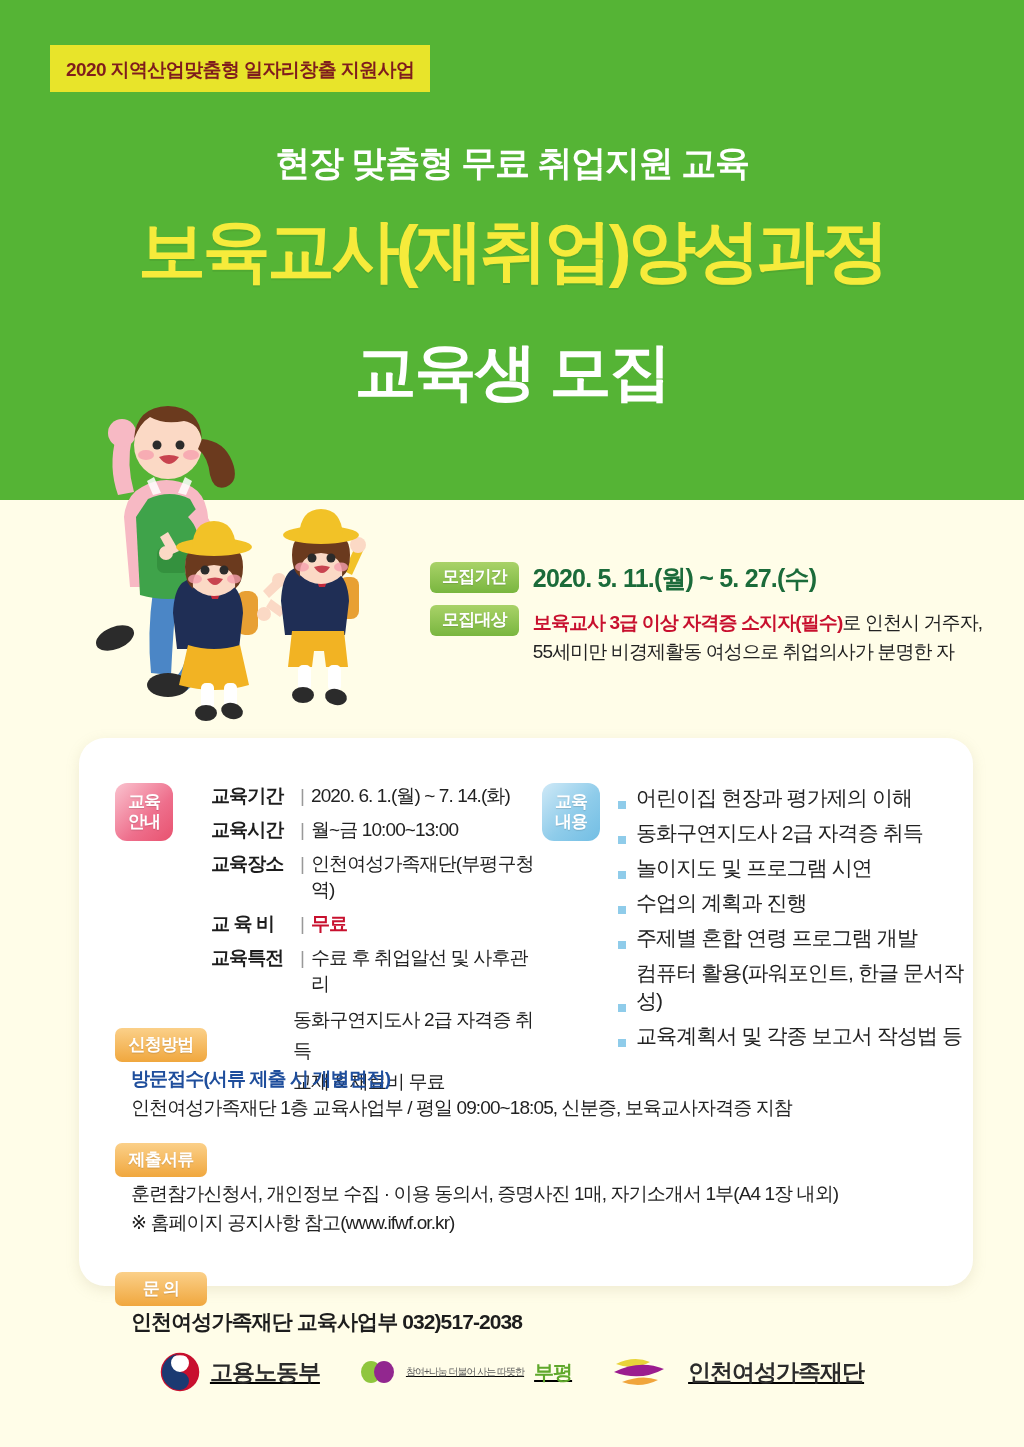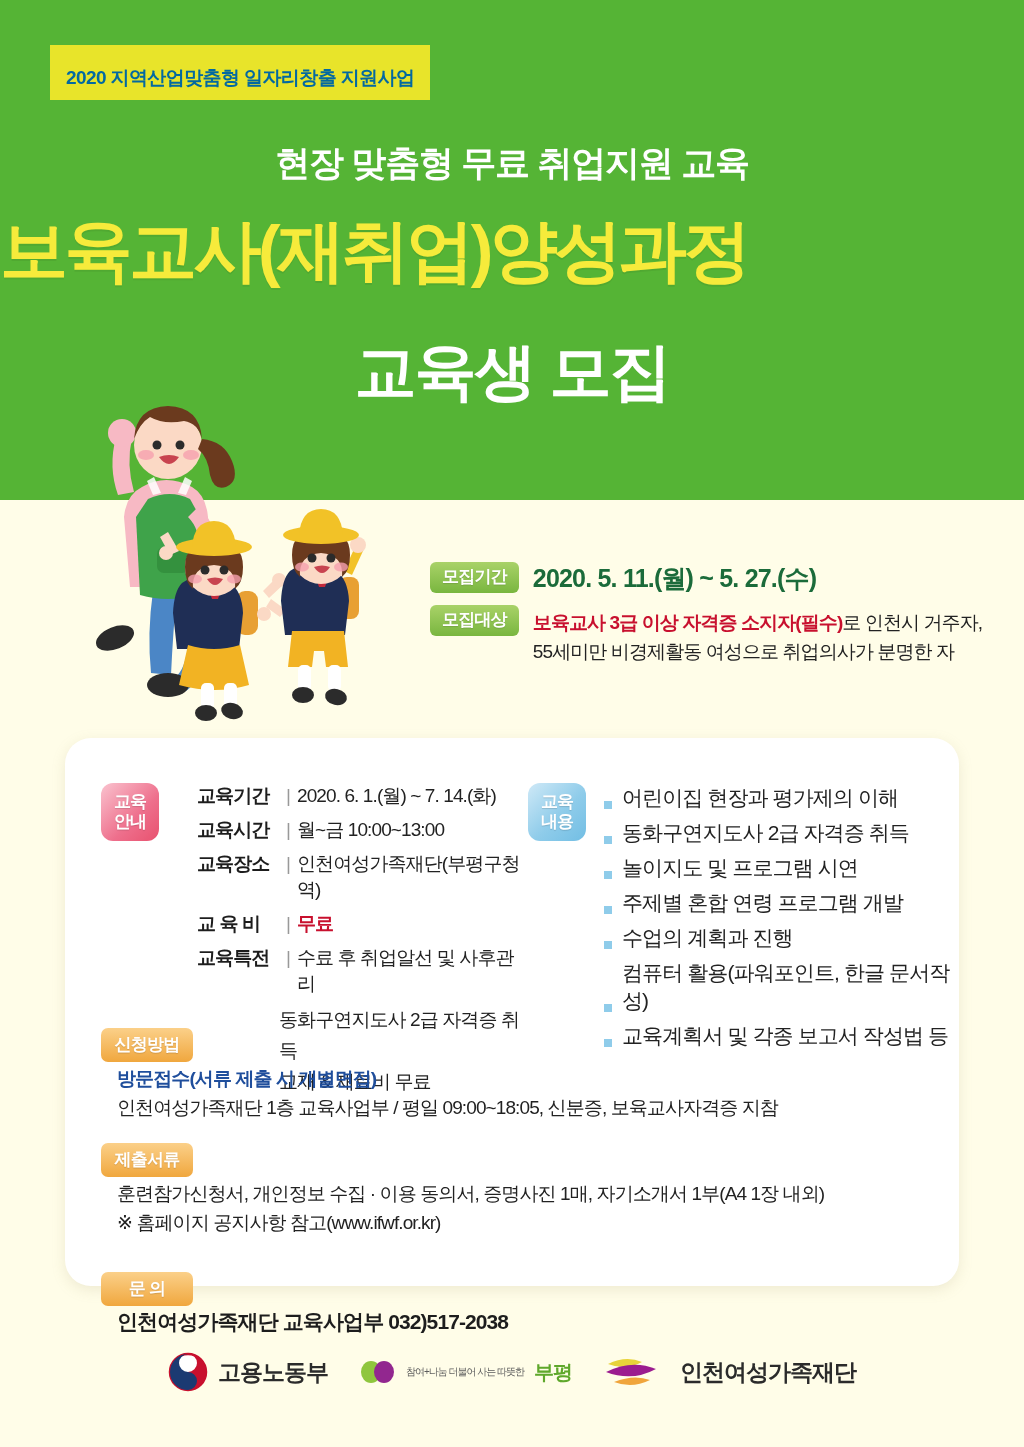--- a/index.html
+++ b/index.html
@@ -20,45 +20,45 @@
     width: 1024px;
     height: 500px;
     background: #55B435;
     z-index: 1;
   }
 
   .program-badge {
     position: absolute;
     top: 45px; left: 50px;
     background: #E8E42A;
-    color: #0369a1;
+    color: #7f1d1d;
     font-size: 19px;
     font-weight: bold;
-    padding: 20px 16px 9px 16px;
+    padding: 12px 16px 9px 16px;
     letter-spacing: -0.6px;
     z-index: 3;
   }
 
   .subtitle {
     position: absolute;
     top: 140px; left: 0;
     width: 1024px;
     text-align: center;
     color: #ffffff;
     font-size: 35px;
     font-weight: bold;
     letter-spacing: -1.2px;
     z-index: 3;
   }
 
   .title-main {
     position: absolute;
     top: 212px; left: 0;
     width: 1024px;
-    text-align: left;
+    text-align: center;
     color: #F6EB3B;
     font-size: 68px;
     font-weight: bold;
     letter-spacing: -3.5px;
     line-height: 1.12;
     z-index: 3;
     text-shadow: 0 2px 0 rgba(0,0,0,0.06);
   }
 
   .title-sub {
@@ -127,21 +127,21 @@
     padding-top: 3px;
   }
   .target-text .hl {
     color: #C8102E;
     font-weight: bold;
   }
 
   
   .info-card {
     position: absolute;
-    top: 738px; left: 65px;
+    top: 738px; left: 79px;
     width: 894px;
     height: 548px;
     background: #FFFFFF;
     border-radius: 26px;
     box-shadow: 0 4px 14px rgba(160,150,110,0.18);
     z-index: 5;
   }
 
   .two-col {
     position: absolute;
@@ -280,22 +280,23 @@
   }
 
   
   .footer {
     position: absolute;
     top: 1352px; left: 0;
     width: 1024px;
     display: flex;
     align-items: center;
     justify-content: center;
-    gap: 32px;
+    gap: 40px;
     z-index: 5;
+    text-decoration: underline;
   }
   .logo-item {
     display: flex;
     align-items: center;
     gap: 10px;
   }
   .logo-text {
     font-size: 23px;
     font-weight: bold;
     color: #2b2b2b;
@@ -482,25 +483,25 @@
         <div class="bullet-row">
           <span class="bullet-sq"></span>
           <span>동화구연지도사 2급 자격증 취득</span>
         </div>
         <div class="bullet-row">
           <span class="bullet-sq"></span>
           <span>놀이지도 및 프로그램 시연</span>
         </div>
         <div class="bullet-row">
           <span class="bullet-sq"></span>
+          <span>수업의 계획과 진행</span>
+        </div>
+        <div class="bullet-row">
+          <span class="bullet-sq"></span>
           <span>주제별 혼합 연령 프로그램 개발</span>
-        </div>
-        <div class="bullet-row">
-          <span class="bullet-sq"></span>
-          <span>수업의 계획과 진행</span>
         </div>
         <div class="bullet-row">
           <span class="bullet-sq"></span>
           <span>컴퓨터 활용(파워포인트, 한글 문서작성)</span>
         </div>
         <div class="bullet-row">
           <span class="bullet-sq"></span>
           <span>교육계획서 및 각종 보고서 작성법 등</span>
         </div>
       </div>

